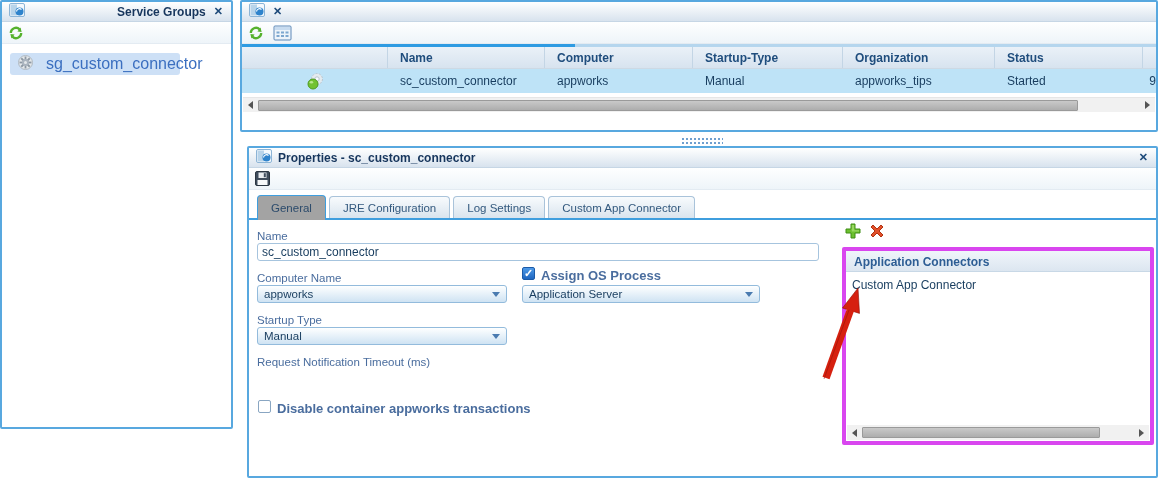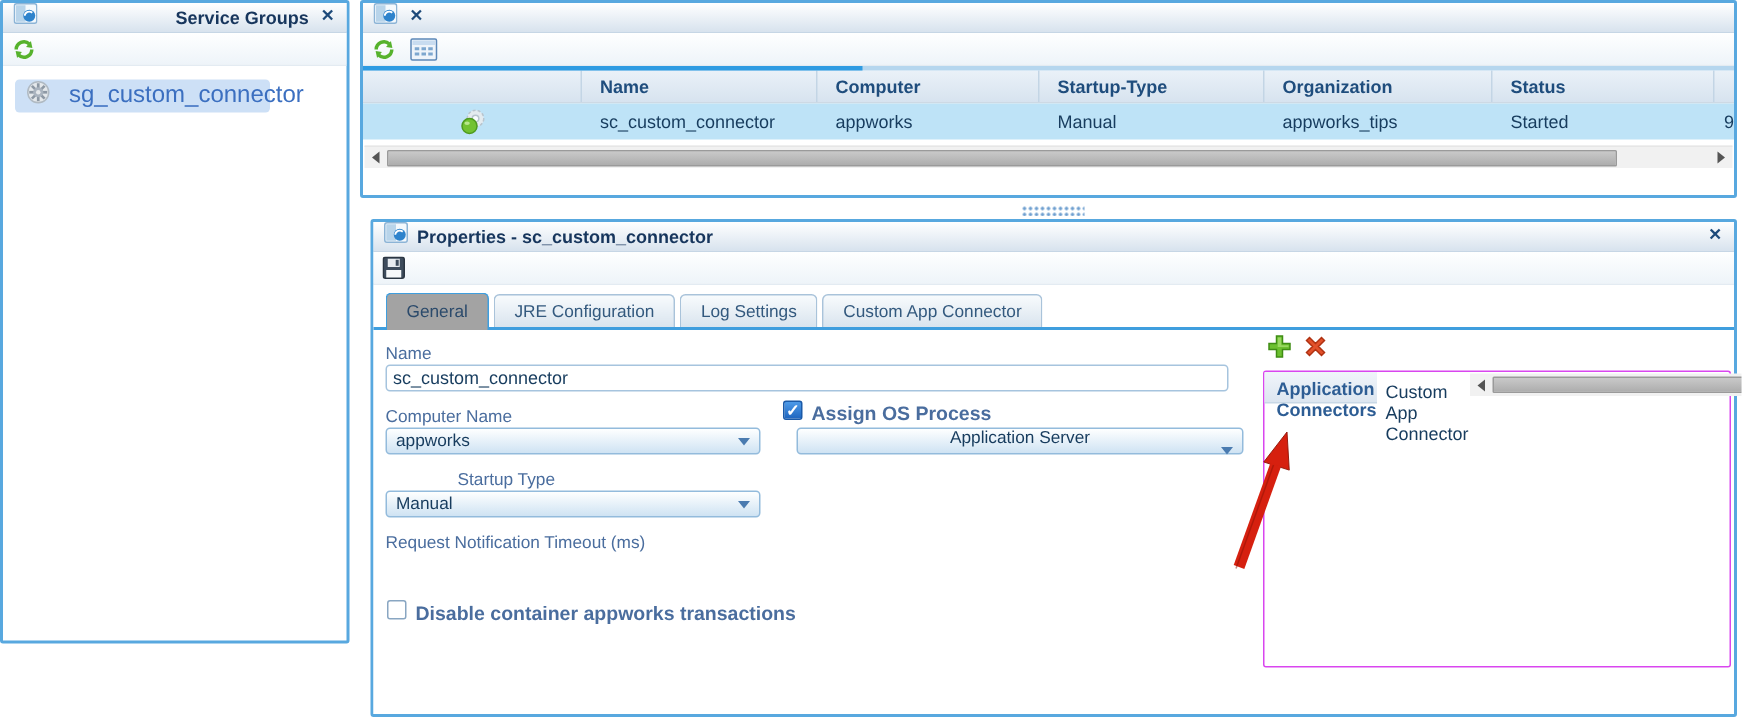--- a/index.html
+++ b/index.html
@@ -75,21 +75,21 @@
   .dd-arrow { margin-left:auto; width:0; height:0; border-left:4px solid transparent;
     border-right:4px solid transparent; border-top:5px solid #4a7bb0; }
   .checkbox { position:absolute; width:13px; height:13px; border:1px solid #89a6c2;
     border-radius:2px; background:#fff; cursor:pointer; }
   .checkbox.checked { background:linear-gradient(#4d9ae8,#1f66c0); border-color:#1b5aa8; }
   .checkbox.checked::after { content:"✓"; color:#fff; font-size:11px; font-weight:bold;
     position:absolute; left:1px; top:-1px; }
   .chk-label { position:absolute; font-size:13px; color:#4a6d9e; white-space:nowrap;font-weight:bold; }
 
   .connectors-box { position:absolute; left:593px; top:27px; width:312px; height:198px;
-    border:1px solid #d946ef; border-radius:2px; display:flex; flex-direction:row; background:#fff; }
+    border:4px solid #d946ef; border-radius:2px; display:flex; flex-direction:column; background:#fff; }
   .connectors-header { height:21px; background:linear-gradient(#f0f5fa,#dce6f0);
     border-bottom:1px solid #c8d8e6; font-weight:bold; font-size:12px; color:#2d5d94;
     padding:4px 0 0 8px; }
   .connectors-list { flex:1; font-size:12px; color:#173c5e; padding:6px 0 0 6px; }
   .connectors-scroll { height:15px; background:#f1f1f1; margin:1px; display:flex; align-items:center; }
 
   .mini-btn { position:absolute; width:16px; height:16px; cursor:pointer; }
 </style>
 </head>
 <body>
@@ -250,26 +250,26 @@
     <input class="txt" style="left: 8px; top: 23px; width: 562px;" value="sc_custom_connector">
 
     <div class="lbl" style="left:8px; top:52px;">Computer Name</div>
     <div class="dropdown" style="left:8px; top:65px; width:250px;">
       <span>appworks</span>
       <span class="dd-arrow"></span>
     </div>
 
     <div class="checkbox checked" style="left:273px; top:47px;"></div>
     <div class="chk-label" style="left:292px; top:48px;">Assign OS Process</div>
-    <div class="dropdown" style="left:282px; top:65px; width:298px;flex-direction:column;">
+    <div class="dropdown" style="left:273px; top:65px; width:238px;">
       <span>Application Server</span>
       <span class="dd-arrow"></span>
     </div>
 
-    <div class="lbl" style="left:8px; top:94px;margin-left:48px;">Startup Type</div>
+    <div class="lbl" style="left:8px; top:94px;">Startup Type</div>
     <div class="dropdown" style="left:8px; top:107px; width:250px;">
       <span>Manual</span>
       <span class="dd-arrow"></span>
     </div>
 
     <div class="lbl" style="left:8px; top:136px;">Request Notification Timeout (ms)</div>
 
     <div class="checkbox" style="left:9px; top:180px;"></div>
     <div class="chk-label" style="left:28px; top:181px;">Disable container appworks transactions</div>
 

